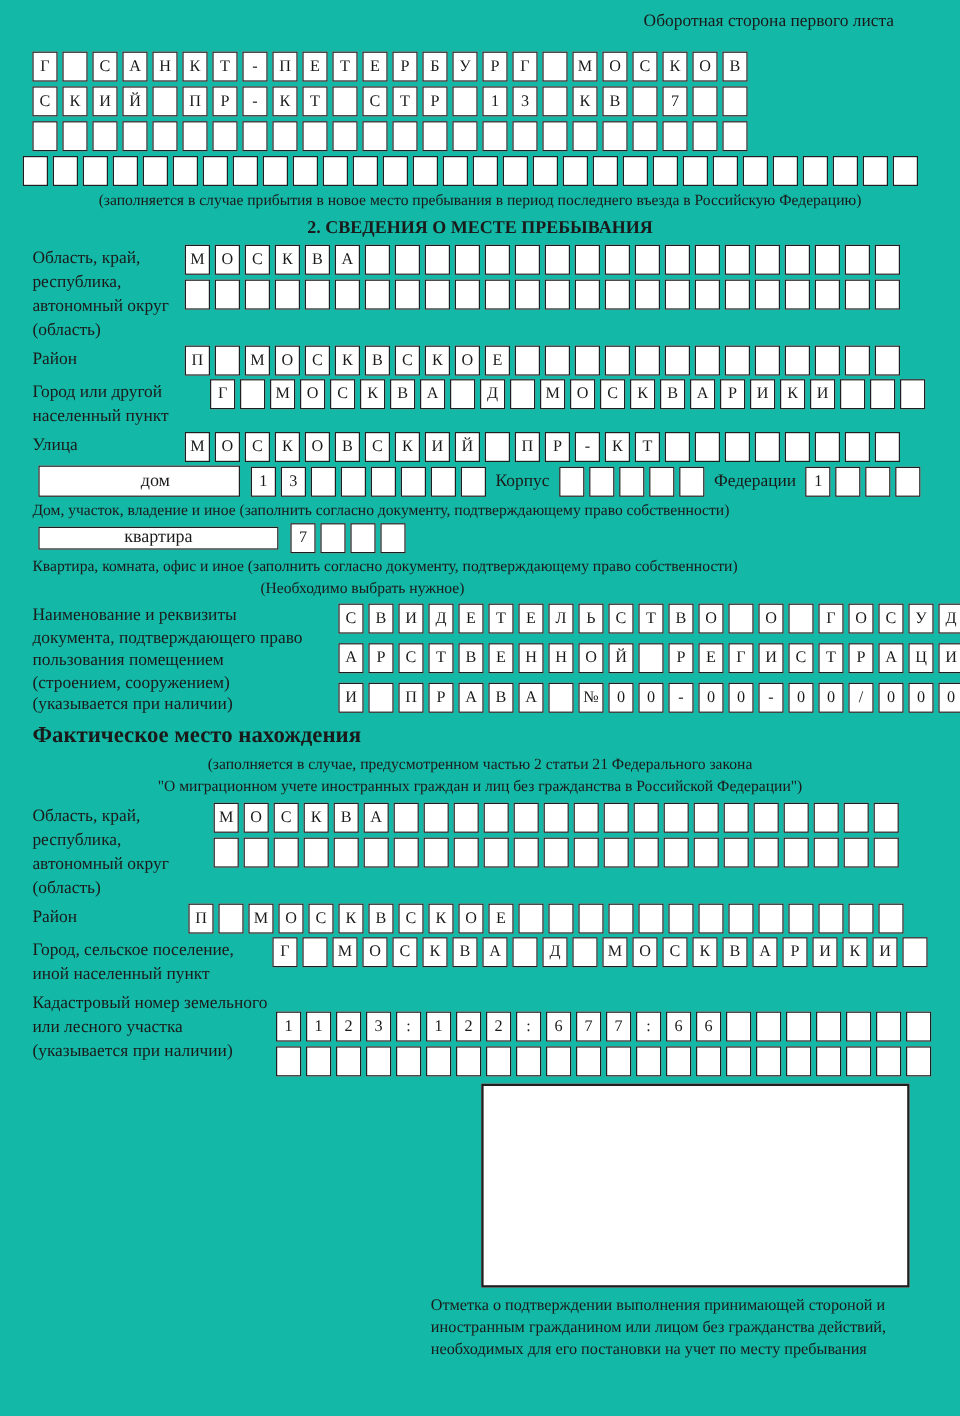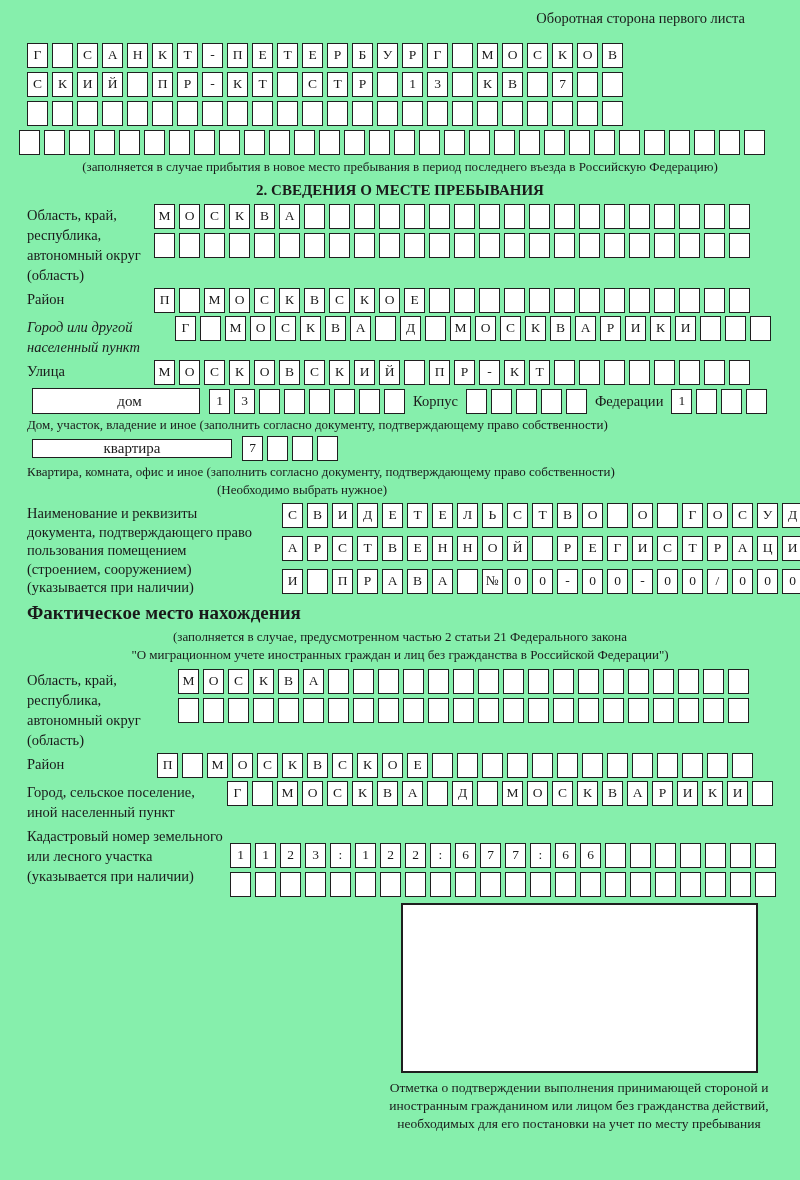--- a/index.html
+++ b/index.html
@@ -1,18 +1,18 @@
 <!DOCTYPE html>
 <html><head>
 <meta charset="utf-8">
 <style>
   html,body { margin:0; padding:0; background:#ffffff; }
   .page {
     position:relative; width:800px; height:1180px; margin:0 auto;
-    background:#86efac; color:#1a1a1a;
+    background:#14b8a6; color:#1a1a1a;
     font-family:"Liberation Serif", serif;
     padding:10px 27px 8px; box-sizing:border-box; overflow:hidden;
   }
   .hdr-note { text-align:right; font-size:14.5px; margin-bottom:16px; padding-right:28px; }
 
   .field { display:flex; align-items:flex-start; margin-bottom:3px; }
   .flabel { flex:0 0 auto; font-size:14.5px; line-height:20px; padding-top:1px; }
   .rowsv { display:flex; flex-direction:column; row-gap:4px; }
 
   .boxrow { display:flex; column-gap:4px; }
@@ -23,21 +23,21 @@
   }
   .caption { font-size:13px; line-height:18px; }
   .caption.center { text-align:center; }
 
   .sec-title { text-align:center; font-weight:bold; font-size:15px; margin:6px 0 5px; }
 
   
   .w-prev   { width:148px; }
   .w-reg    { width:127px; }
   .w-dist   { width:127px; }
-  .w-city   { width:148px;font-style:italic; }
+  .w-city   { width:148px; }
   .w-street { width:127px; }
   .w-doc    { width:227px; }
   .w-freg   { width:151px; }
   .w-fdist  { width:130px; }
   .w-fcity  { width:200px; }
   .w-kad    { width:203px; }
 
   .prev-row4 { margin-left:-8px; margin-top:4px; }
   .prev-note { margin-top:3px; }
 
@@ -64,21 +64,21 @@
   .flabel.w-doc { line-height:18.5px; }
 
   .fact-title { text-align:left; font-weight:bold; font-size:19px; margin:4px 0 4px; }
   .fact-note { text-align:center; font-size:13px; line-height:18px; }
   .fact-note2 { margin-bottom:5px; }
 
   .kad-rows { margin-top:18px; }
 
   .stamp-wrap { margin-left:332px; width:440px; display:flex; flex-direction:column; align-items:center; margin-top:6px; }
   .stamp-box { width:357px; height:170px; box-sizing:border-box; border:2px solid #1f1f1f; background:#fff; }
-  .stamp-note { margin-top:6px; text-align:center; font-size:13.5px; line-height:18px; }
+  .stamp-note { margin-top:6px; font-size:13.5px; line-height:18px; }
 </style>
 </head>
 <body>
 
 <div class="page">
 
   <div class="hdr-note">Оборотная сторона первого листа</div>
 
   <div class="field">
     <div class="rowsv">

